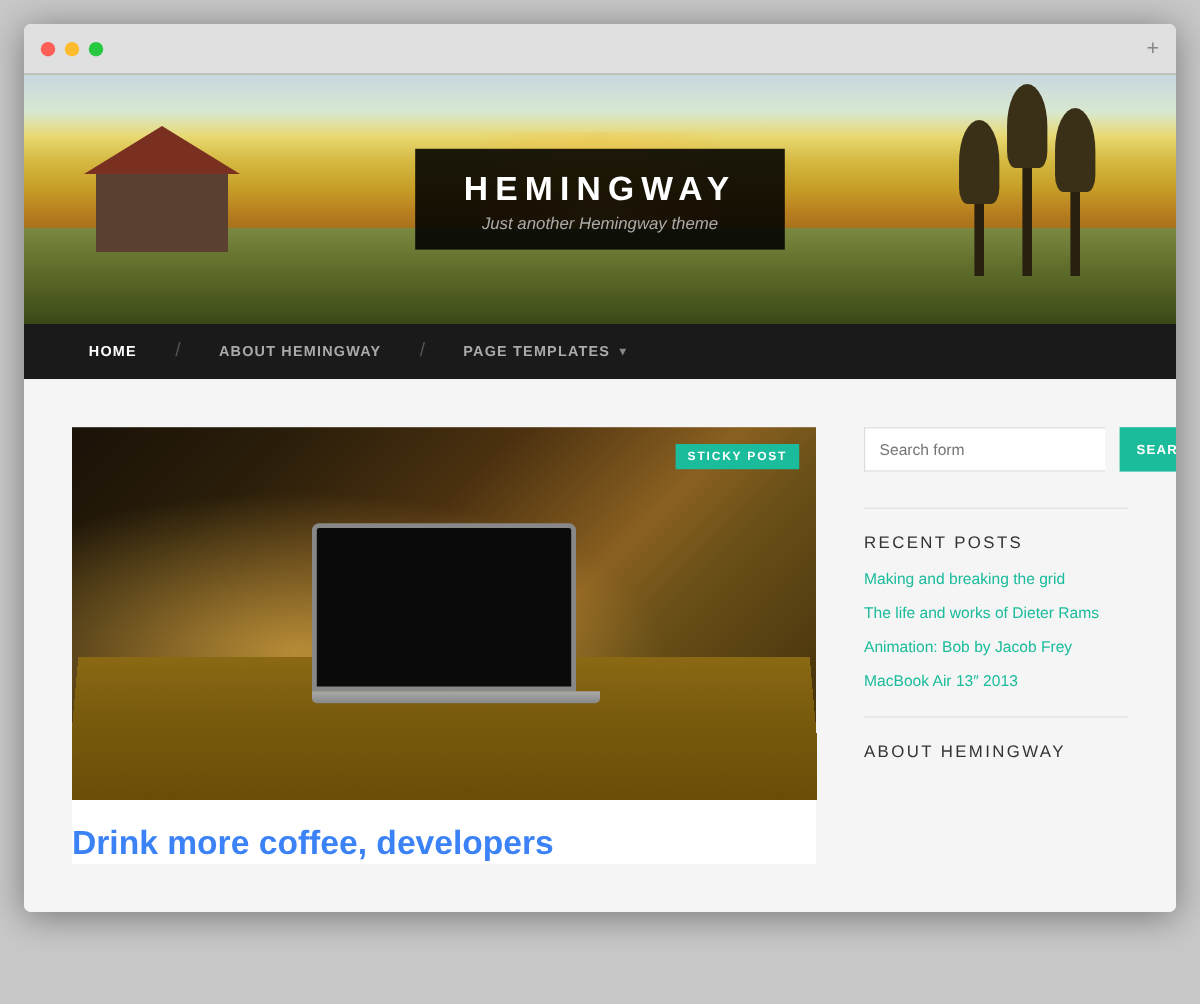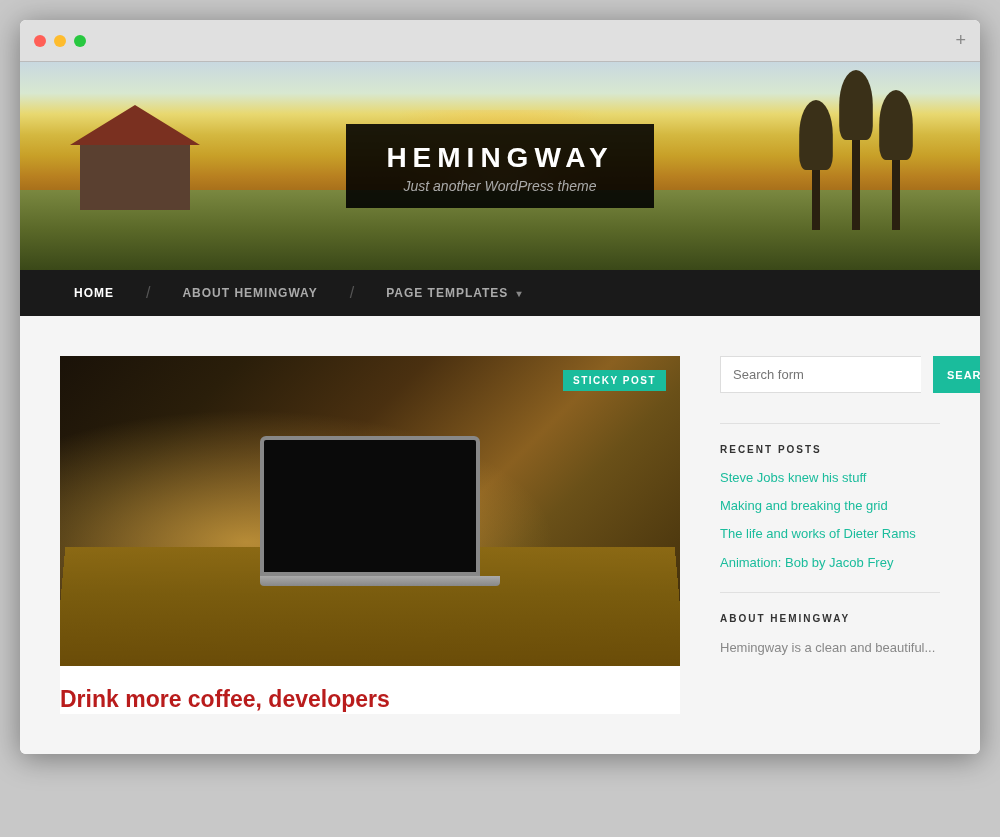--- a/index.html
+++ b/index.html
@@ -246,23 +246,23 @@
       right: 14px;
       background: #1abc9c;
       color: #fff;
       font-size: 10px;
       font-weight: 700;
       letter-spacing: 1.5px;
       text-transform: uppercase;
       padding: 5px 10px;
     }
     .post-title {
-      font-size: 23px;
+      font-size: 28px;
       font-weight: 900;
-      color: #b91c1c;
+      color: #3b82f6;
       line-height: 1.2;
       padding: 20px 0 0;
     }
     
     .sidebar-search {
       display: flex;
       gap: 12px;
       margin-bottom: 30px;
     }
     .sidebar-search input {
@@ -285,22 +285,22 @@
       letter-spacing: 1px;
       text-transform: uppercase;
       cursor: pointer;
     }
     .sidebar-divider {
       border: none;
       border-top: 1px solid #e0e0e0;
       margin: 20px 0;
     }
     .sidebar-section-title {
-      font-size: 10px;
-      font-weight: 700;
+      font-size: 14px;
+      font-weight: 400;
       letter-spacing: 2px;
       text-transform: uppercase;
       color: #333;
       margin-bottom: 14px;
     }
     .sidebar-post-link {
       display: block;
       font-size: 13px;
       color: #1abc9c;
       text-decoration: none;
@@ -329,21 +329,21 @@
     <div class="hero-bg"></div>
     <div class="hero-sun-glow"></div>
     <div class="hero-ground"></div>
     <div class="hero-barn"></div>
 
     <div class="hero-tree" style="right:80px; height:80px;"></div>
     <div class="hero-tree" style="right:120px; height:100px;"></div>
     <div class="hero-tree" style="right:160px; height:70px;"></div>
     <div class="hero-title-box">
       <h1>HEMINGWAY</h1>
-      <p>Just another WordPress theme</p>
+      <p>Just another Hemingway theme</p>
     </div>
   </div>
 
   <nav class="nav-bar">
     <a class="nav-item active">HOME</a>
     <span class="nav-sep">/</span>
     <a class="nav-item">ABOUT HEMINGWAY</a>
     <span class="nav-sep">/</span>
     <a class="nav-item">
       <span>PAGE TEMPLATES</span>
@@ -373,24 +373,23 @@
     <aside class="sidebar">
 
       <div class="sidebar-search">
         <input type="text" placeholder="Search form" style="">
         <button>SEARCH</button>
       </div>
 
       <hr class="sidebar-divider">
 
       <div class="sidebar-section-title">RECENT POSTS</div>
-      <a class="sidebar-post-link">Steve Jobs knew his stuff</a>
       <a class="sidebar-post-link">Making and breaking the grid</a>
       <a class="sidebar-post-link">The life and works of Dieter Rams</a>
       <a class="sidebar-post-link">Animation: Bob by Jacob Frey</a>
+      <a class="sidebar-post-link">MacBook Air 13″ 2013</a>
 
       <hr class="sidebar-divider">
 
       <div class="sidebar-section-title">ABOUT HEMINGWAY</div>
-      <p class="sidebar-about-text">Hemingway is a clean and beautiful...</p>
     </aside>
   </div>
 </div>
 
 </body></html>

